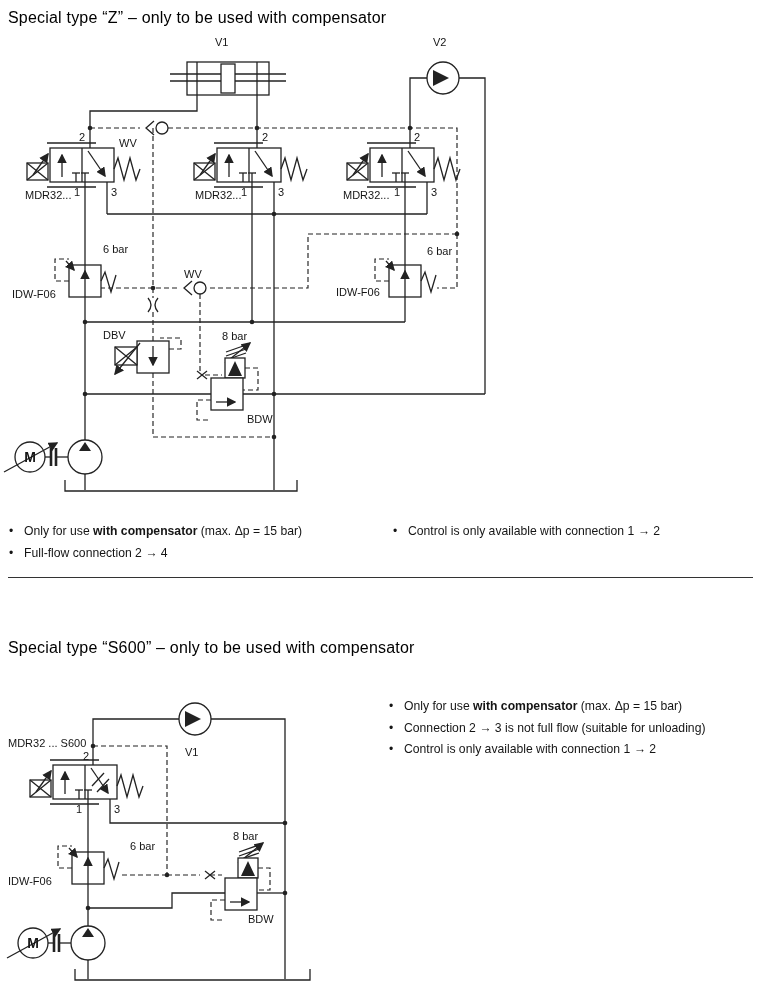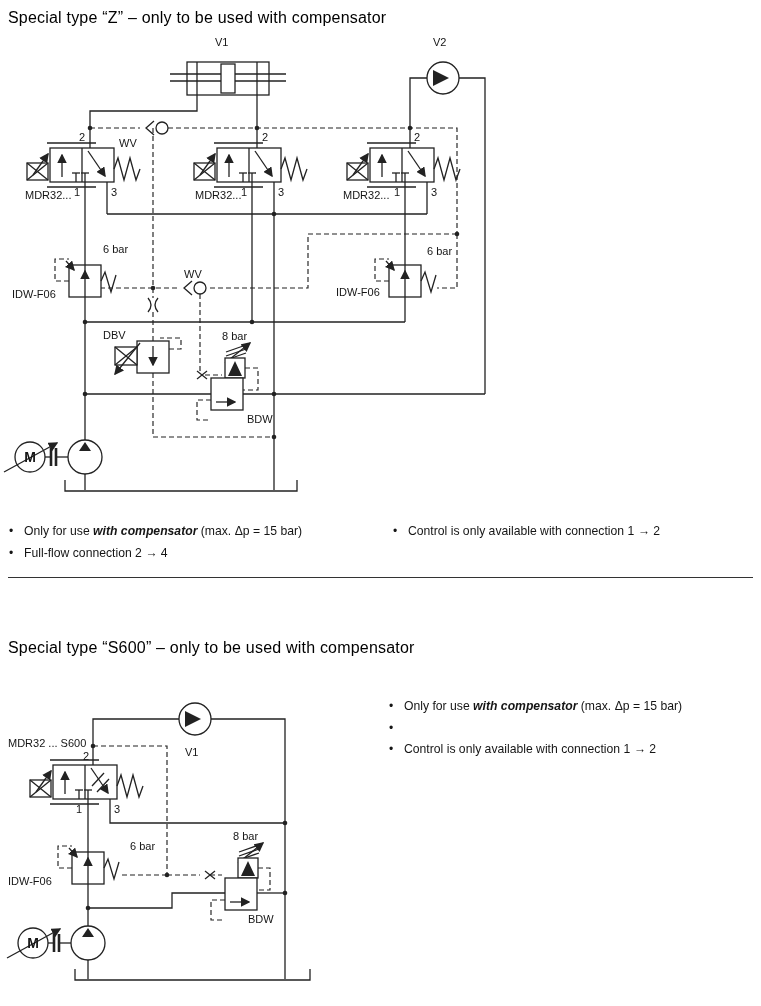--- a/index.html
+++ b/index.html
@@ -3,21 +3,21 @@
 <meta charset="utf-8">
 <style>
   html,body{margin:0;padding:0;}
   body{width:761px;height:1006px;background:#fff;position:relative;
        font-family:"Liberation Sans", sans-serif;color:#111;}
   .abs{position:absolute;}
   .sec-title{font-size:16px;letter-spacing:.2px;color:#000000;}
   .bullets{font-size:12.2px;line-height:21.5px;color:#151515;}
   .b-row{display:flex;}
   .b-dot{width:15px;flex:0 0 15px;}
-  .bold{font-weight:bold;font-style:italic;}
+  .bold{font-weight:bold;}
   .divider{height:0;border-top:1.4px solid #333;}
   svg{position:absolute;left:0;top:0;}
   svg text{font:11px "Liberation Sans", sans-serif;fill:#151515;}
   .sl{fill:none;stroke:#222;stroke-width:1.3px;}
   .slw{fill:#fff;stroke:#222;stroke-width:1.3px;}
   .slb{stroke:#222;stroke-width:2.6px;}
   .dl{fill:none;stroke:#222;stroke-width:1.15px;stroke-dasharray:5 3;}
   .fill{fill:#222;stroke:none;}
   .mlab{font:bold 14px "Liberation Sans", sans-serif;text-anchor:middle;}
 </style>
@@ -48,20 +48,21 @@
 
 <div class="abs sec-title" style="left:8px;top:631px;margin-top:8px;">Special type “S600” – only to be used with compensator</div>
 
 <div class="abs bullets" style="left:389px;top:696px;width:368px;">
   <div class="b-row">
     <span class="b-dot">•</span>
     <span><span>Only for use </span><span class="bold">with compensator</span><span> (max. Δp = 15 bar)</span></span>
   </div>
   <div class="b-row">
     <span class="b-dot">•</span>
+    <span>Connection 2 → 3 is not full flow (suitable for unloading)</span>
   </div>
   <div class="b-row">
     <span class="b-dot">•</span>
     <span>Control is only available with connection 1 → 2</span>
   </div>
 </div>
 
 <svg width="761" height="1006" viewBox="0 0 761 1006">
   <defs>
     <marker id="ah" viewBox="0 0 10 10" refX="8.5" refY="5" markerWidth="7.5" markerHeight="7.5" orient="auto">

